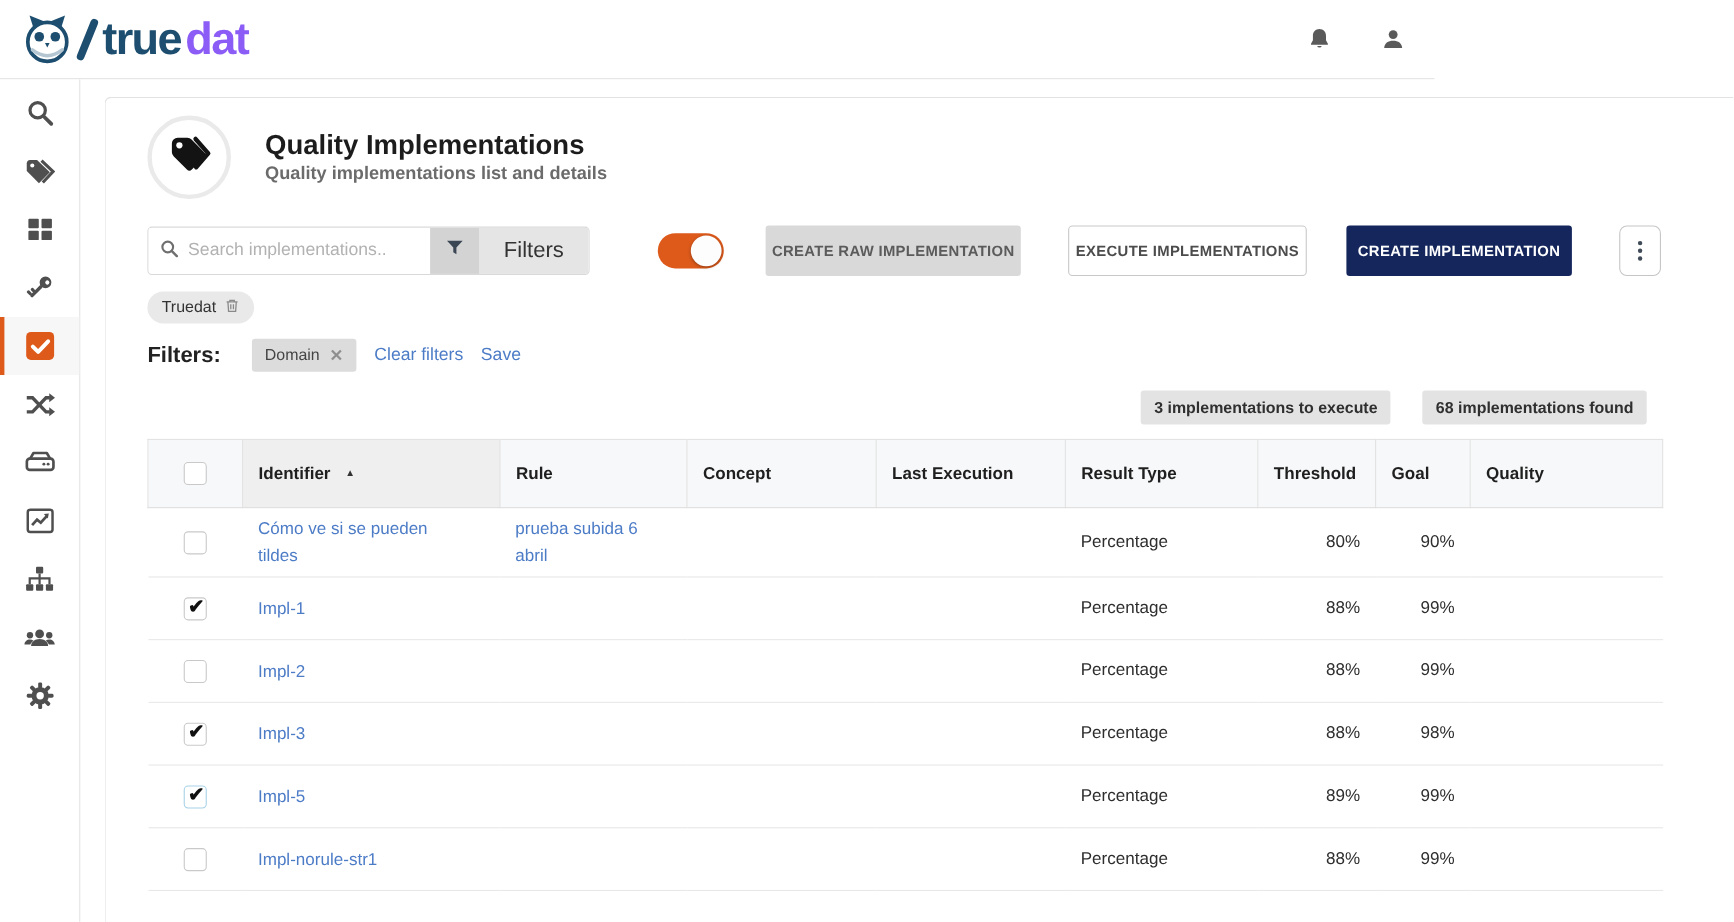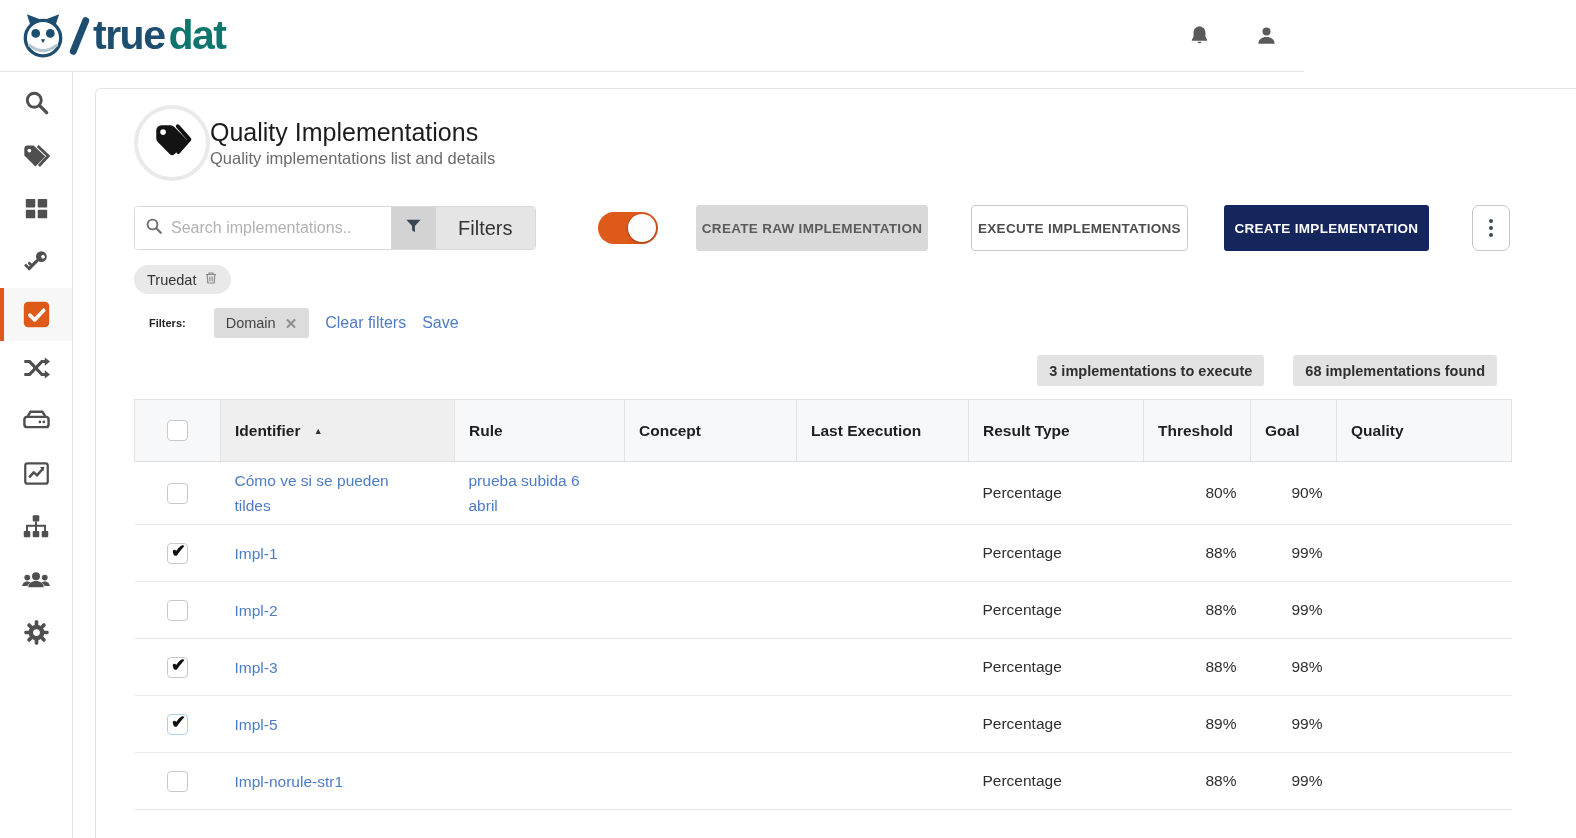--- a/index.html
+++ b/index.html
@@ -10,38 +10,38 @@
   .topbar { position:absolute; left:0; top:0; width:1304px; height:72px;
             background:#fff; border-bottom:1px solid #e4e4e4;
             display:flex; align-items:center; justify-content:space-between;
             padding:0 26px 0 18px; z-index:5; }
   .logo { display:flex; align-items:center; gap:4px; cursor:pointer; }
   .logo svg { display:block; }
   .logo-slash { width:7px; height:40px; background:#1d4e6f; border-radius:4px;
                 transform:rotate(22deg); margin:0 6px 0 4px; }
   .logo-text { font-size:41px; font-weight:bold; letter-spacing:-1.5px; line-height:1; }
   .logo-true { color:#1d4e6f; }
-  .logo-dat  { color:#0f766e; }
+  .logo-dat  { color:#8b5cf6; }
   .topbar-icons { display:flex; align-items:center; gap:44px; }
   .topbar-icons svg { display:block; cursor:pointer; }
 
   
   .sidebar { position:absolute; left:0; top:72px; width:73px; bottom:0;
              background:#fff; border-right:1px solid #e4e4e4; padding-top:4px; }
   .side-item { height:53px; display:flex; align-items:center; justify-content:center;
                cursor:pointer; }
   .side-item svg { display:block; }
   .side-item.active { background:#f7f7f7; box-shadow:inset 4px 0 0 #dd5a1b; }
 
   
   .content { position:absolute; left:95px; top:88px; right:0; bottom:0;
              background:#fff; border-top:1px solid #e2e2e2; border-left:1px solid #e2e2e2;
              border-top-left-radius:6px; padding:0 66px 0 38px; }
 
-  .page-header { margin-top:16px; display:flex; align-items:center; gap:0; }
+  .page-header { margin-top:16px; display:flex; align-items:center; gap:31px;font-weight:bold; }
   .header-circle { width:76px; height:76px; border-radius:50%; border:4px solid #eaeaea;
                    display:flex; align-items:center; justify-content:center; background:#fff; }
   .page-title { font-size:25px; color:#1c1c1c; line-height:1.15; }
   .page-subtitle { font-size:16.5px; color:#6b6b6b; margin-top:3px; }
 
   
   .toolbar { margin-top:24px; display:flex; align-items:center; height:46px;gap:31px; }
   .search-group { display:flex; height:44px; border:1px solid #d9d9d9; border-radius:4px;
                   overflow:hidden; width:402px; flex:none; }
   .search-box { display:flex; align-items:center; background:#fff; width:257px; padding:0 10px; gap:8px; }
@@ -69,21 +69,21 @@
                border:1px solid #c6c6c6; border-radius:7px; display:flex; flex-direction:column;
                align-items:center; justify-content:center; gap:3px; cursor:pointer; }
   .btn-kebab .dot { width:4px; height:4px; border-radius:50%; background:#3f4a56; }
 
   
   .chip-row { margin-top:14px; }
   .tag-chip { display:inline-flex; align-items:center; height:29px; padding:0 13px;
               background:#e9e9e9; border-radius:15px; font-size:14.5px; color:#333; gap:8px; }
   .tag-chip svg { cursor:pointer; }
   .filters-row { margin-top:14px; display:flex; align-items:center; }
-  .filters-label { font-size:11px; font-weight:bold; color:#222;margin-left:15px; }
+  .filters-label { font-size:20px; font-weight:bold; color:#222; }
   .domain-chip { margin-left:28px; display:inline-flex; align-items:center; height:30px;
                  padding:0 12px; background:#dcdcdc; border-radius:3px; font-size:14.5px;
                  color:#444; gap:9px; }
   .chip-x { color:#8f8f8f; font-weight:bold; font-size:15px; cursor:pointer; line-height:1; }
   .link { color:#4d7cc7; font-size:16px; text-decoration:none; cursor:pointer;text-align:center; }
   .clear-link { margin-left:16px; }
   .save-link { margin-left:16px; }
 
   
   .badge-row { margin-top:17px; display:flex; justify-content:flex-end; gap:29px;

